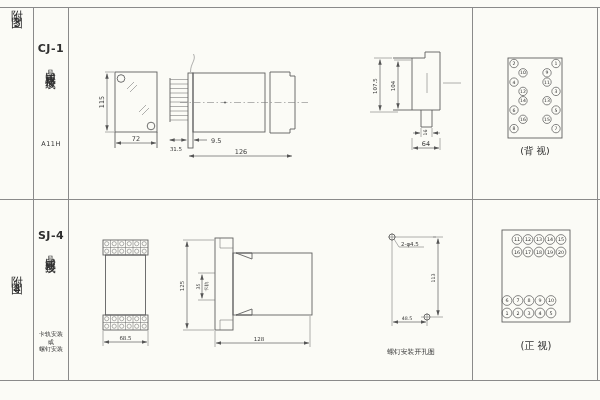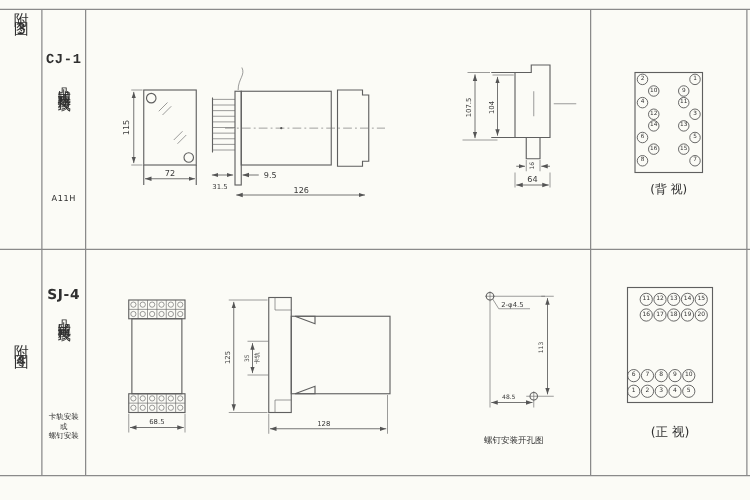--- a/index.html
+++ b/index.html
@@ -364,27 +364,27 @@
             <text x="551" y="313">5</text>
           </g>
       </g>
       <text class="cap" style="font-size:10px" x="536" y="349" text-anchor="middle">(正 视)</text>
     </g>
   </svg>
 
   <div class="vcol" style="left:0;top:76;width:33px;">
     <span class="vtext idx">附图3</span>
   </div>
-  <div class="vcol" style="left:33px;top:42px;width:36px;font-family:Liberation Mono, monospace;">
+  <div class="vcol" style="left:33px;top:42px;width:36px;">
     <span class="ttl">CJ-1</span>
   </div>
   <div class="vcol" style="left:33px;top:61px;width:36px;">
     <span class="vtext sub">凸出式板后接线</span>
   </div>
-  <div class="vcol" style="left:33px;top:155px;width:36px;">
+  <div class="vcol" style="left:33px;top:140px;width:36px;">
     <span class="code">A11H</span>
   </div>
 
   <div class="vcol" style="left:0;top:266px;width:33px;">
     <span class="vtext idx">附图4</span>
   </div>
   <div class="vcol" style="left:33px;top:229px;width:36px;justify-content:center;">
     <span class="ttl">SJ-4</span>
   </div>
   <div class="vcol" style="left:33px;top:247px;width:36px;">

